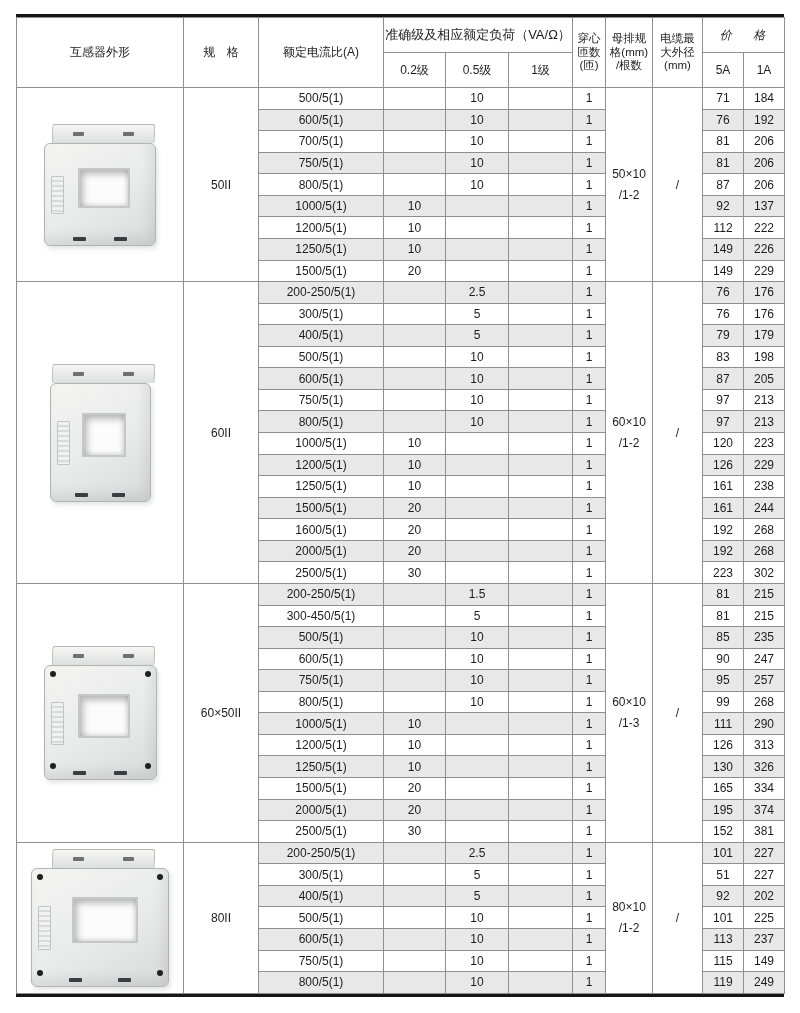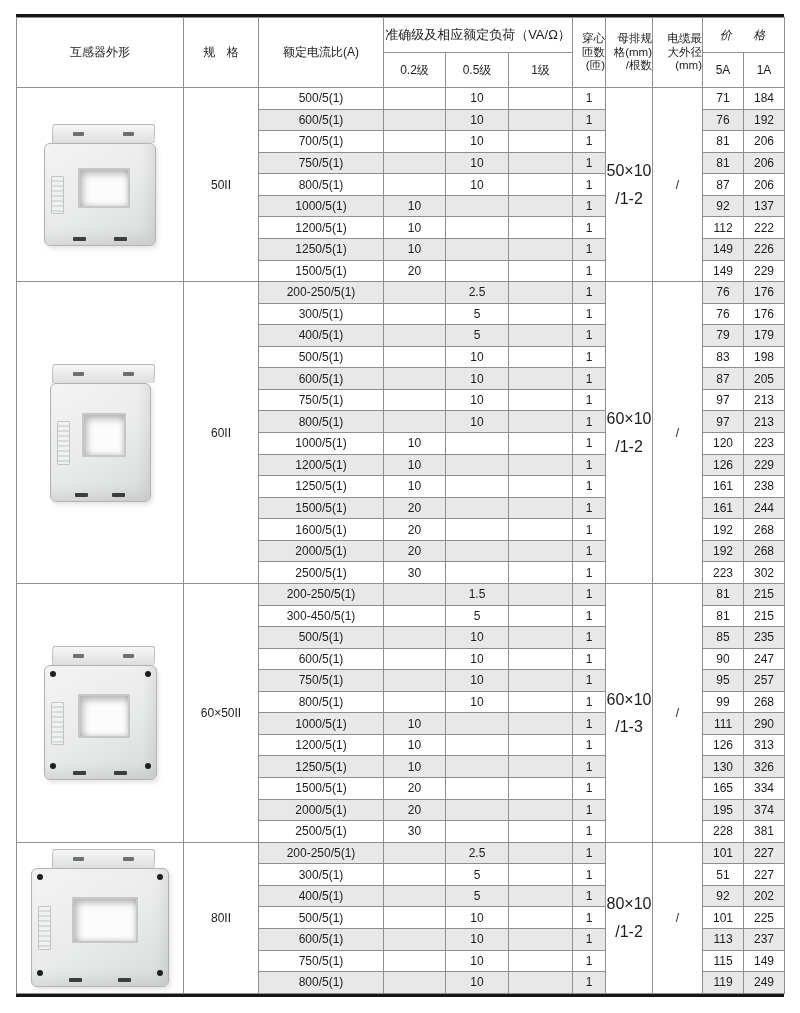--- a/index.html
+++ b/index.html
@@ -17,26 +17,26 @@
     font-size:12px;
   }
   .spec-table th, .spec-table td {
     border:1px solid #8e8e8e; padding:0; text-align:center;
     vertical-align:middle; font-weight:normal; color:#1c1c1c;
     overflow:hidden; white-space:nowrap;
   }
   thead tr { height:35px; }
   tbody tr { height:21.57px; }
   .hdr-small { font-size:11.5px; line-height:1.18; }
-  .hdr-small span { display:block;text-align:right; }
+  .hdr-small span { display:block; }
   .spec-col-header { word-spacing:8px; }
   .price-header { word-spacing:14px; letter-spacing:2px;font-style:italic; }
   td.stripe { background:#e8e8e8; }
   td.ratio-cell { font-size:12px; }
-  td.busbar-cell { line-height:1.7; font-size:16px; }
+  td.busbar-cell { line-height:1.7; font-size:12px; }
   
   td.photo-cell { vertical-align:middle; }
   .ct-photo { position:relative; display:flex; flex-direction:column; align-items:center; }
   .ct-top {
     width:62%; height:19px; border:1px solid #b6b8b8; border-bottom:none;
     background:linear-gradient(#f6f6f5,#dddede);
     border-radius:3px 3px 0 0; display:flex; align-items:center;
     justify-content:space-around; box-sizing:border-box;
     transform:translateX(3px) skewX(-2deg);
   }
@@ -501,21 +501,21 @@
             <td class="stripe">1</td>
             <td class="stripe">195</td>
             <td class="stripe">374</td>
           </tr>
           <tr>
             <td class="ratio-cell">2500/5(1)</td>
             <td>30</td>
             <td></td>
             <td></td>
             <td>1</td>
-            <td>228</td>
+            <td>152</td>
             <td>381</td>
           </tr>
           <tr>
             <td rowspan="7" class="photo-cell">
   <div class="ct-photo ct-80">
     <div class="ct-top">
       <span class="slot"></span>
       <span class="slot"></span>
     </div>
     <div class="ct-body">

